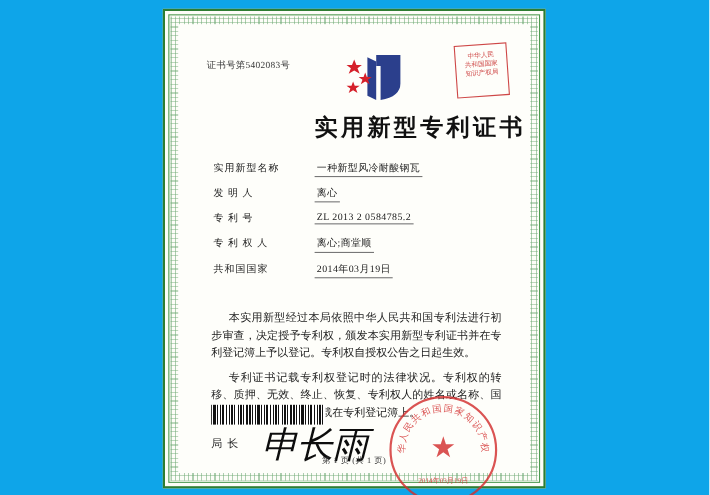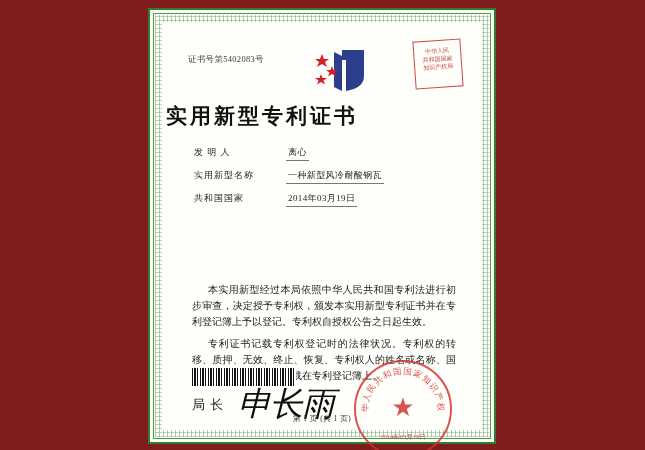--- a/index.html
+++ b/index.html
@@ -10,21 +10,21 @@
     width: 645px;
     height: 450px;
     background: #ffffff;
     font-family: "Liberation Serif", serif;
     overflow: hidden;
   }
   .page {
     position: relative;
     width: 645px;
     height: 450px;
-    background: #7f1d1d;
+    background: #0ea5e9;
   }
   
   .cert {
     position: absolute;
     left: 148px;
     top: 8px;
     width: 348px;
     height: 436px;
     background: #fdfdf8;
   }
@@ -107,21 +107,21 @@
     opacity: .85;
     transform: rotate(-4deg);
     font-family: "Liberation Sans", sans-serif;
   }
 
   .title {
     position: absolute;
     top: 78px;
     left: 0;
     right: 0;
-    text-align: left;
+    text-align: right;
     font-size: 21px;
     font-weight: bold;
     letter-spacing: 3px;
     color: #111;
   }
 
   .fields {
     position: absolute;
     top: 122px;
     left: 28px;
@@ -176,21 +176,21 @@
     background: repeating-linear-gradient(90deg,
       #111 0px, #111 1px, #fff 1px, #fff 2px,
       #111 2px, #111 4px, #fff 4px, #fff 5px,
       #111 5px, #111 6px, #fff 6px, #fff 8px);
   }
 
   .sign-label {
     position: absolute;
     left: 26px;
     top: 372px;
-    font-size: 13px;
+    font-size: 10px;
     letter-spacing: 1px;
     color: #222;
   }
   .sign-script {
     position: absolute;
     left: 72px;
     top: 358px;
     font-size: 33px;
     color: #0d0d0d;
     font-family: "Liberation Serif", serif;
@@ -272,26 +272,34 @@
       <div class="top-stamp">
         <div>中华人民</div>
         <div>共和国国家</div>
         <div>知识产权局</div>
       </div>
 
       <div class="title">实用新型专利证书</div>
 
       <div class="fields">
         <div class="field underlined">
+          <span class="lbl">实用新型名称</span>
+          <span class="val">一种新型风冷耐酸钢瓦</span>
+        </div>
+        <div class="field underlined">
           <span class="lbl">发 明 人</span>
           <span class="val">离心</span>
         </div>
         <div class="field underlined">
-          <span class="lbl">实用新型名称</span>
-          <span class="val">一种新型风冷耐酸钢瓦</span>
+          <span class="lbl">专 利 号</span>
+          <span class="val">ZL 2013 2 0584785.2</span>
+        </div>
+        <div class="field underlined">
+          <span class="lbl">专 利 权 人</span>
+          <span class="val">离心;商堂顺</span>
         </div>
         <div class="field underlined">
           <span class="lbl">共和国国家</span>
           <span class="val">2014年03月19日</span>
         </div>
       </div>
 
       <div class="body-text">
         <p>本实用新型经过本局依照中华人民共和国专利法进行初步审查，决定授予专利权，颁发本实用新型专利证书并在专利登记簿上予以登记。专利权自授权公告之日起生效。</p>
         <p>专利证书记载专利权登记时的法律状况。专利权的转移、质押、无效、终止、恢复、专利权人的姓名或名称、国籍、地址变更等事项记载在专利登记簿上。</p>

